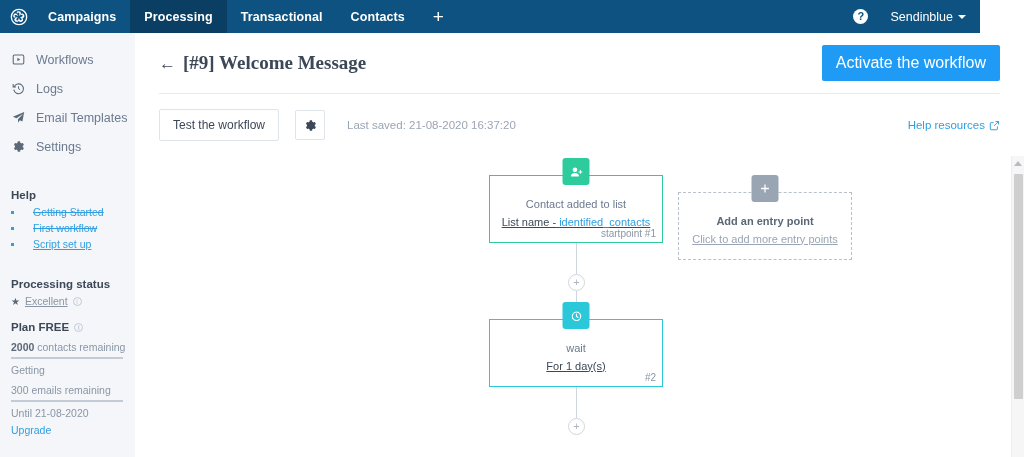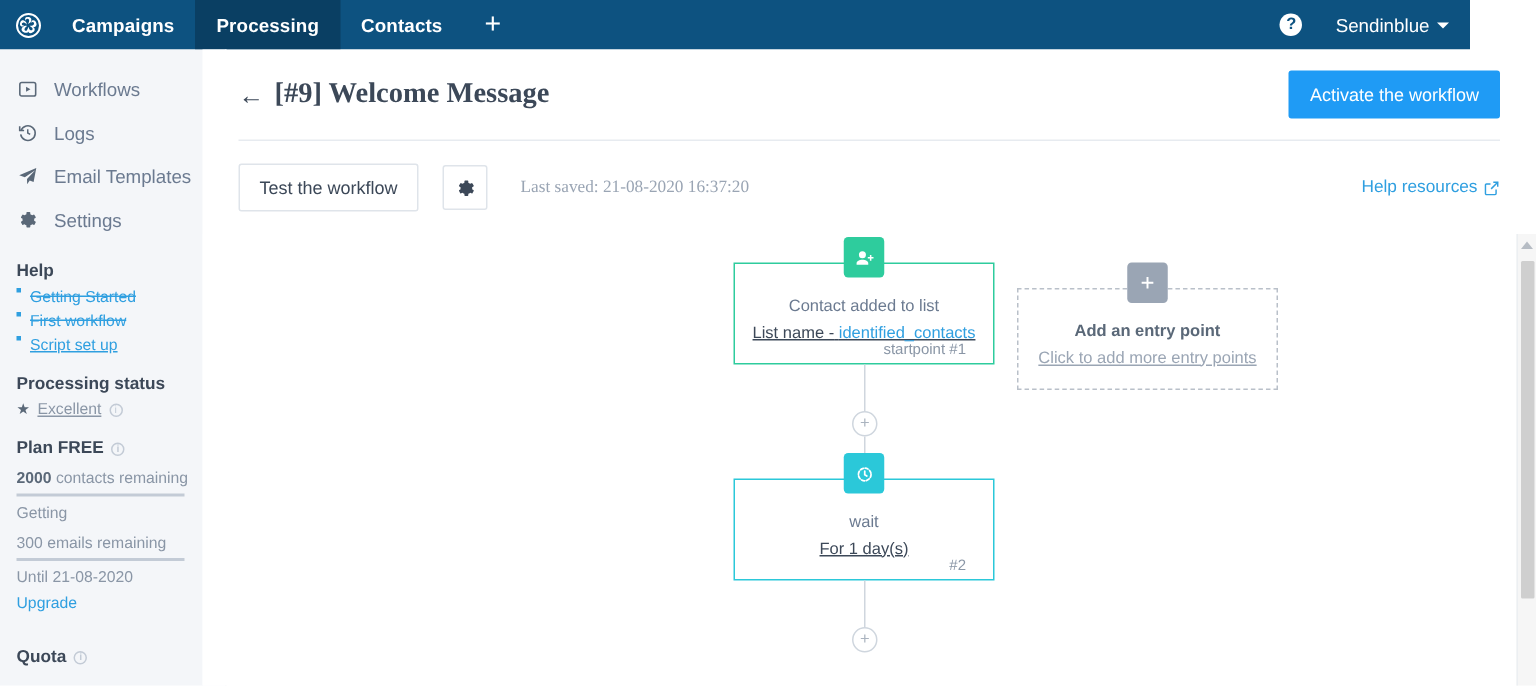--- a/index.html
+++ b/index.html
@@ -88,24 +88,25 @@
   }
   .side-ico svg { display: block; }
 
   .side-section {
     margin-top: 14px;
     padding-left: 11px;
   }
   .side-head {
     font-size: 11.5px; font-weight: bold; color: #3c4858;
     margin-bottom: 5px;
+    margin-top: 28px;
   }
   .bullet-list { list-style: none; }
   .bullet-list li {
-    display: flex; gap: 6px;
+    display: flex; align-items: center; gap: 19px;
     margin-bottom: 4px;
     font-size: 10.5px;
   }
   .bullet-list li .dot {
     width: 3px; height: 3px; background: #2f9fe0; flex: 0 0 3px;
   }
   .bullet-list li a {
     color: #2f9fe0; text-decoration: underline;
   }
   .bullet-list li.done a { text-decoration: line-through; }
@@ -156,21 +157,21 @@
   .page-title {
     font-family: "Liberation Serif", serif;
     font-size: 19px; font-weight: bold; color: #3c4858;
     display: flex; align-items: center; gap: 7px;
   }
   .back-arrow { font-size: 17px; color: #3c4858; cursor: pointer; line-height: 1; }
   .activate-btn {
     margin-left: auto;
     background: #1f9bf5;
     color: #ffffff;
-    font-size: 12px;
+    font-size: 16px;
     border: none;
     border-radius: 2px;
     padding: 9px 14px;
     cursor: pointer;
     font-family: "Liberation Sans", sans-serif;
   }
   .divider { height: 1px; background: #e7ebf0; margin: 0 24px; }
 
   .toolbar {
     height: 62px;
@@ -183,21 +184,21 @@
     border-radius: 2px; padding: 8px 13px;
     font-size: 12px; color: #3c4858; cursor: pointer;
     font-family: "Liberation Sans", sans-serif;
   }
   .icon-btn {
     background: #ffffff; border: 1px solid #dfe4ea;
     border-radius: 2px; width: 30px; height: 30px;
     display: flex; align-items: center; justify-content: center;
     cursor: pointer; color: #3c4858;
   }
-  .saved-text { font-size: 11.5px; color: #9aa5b4; margin-left: 6px; font-family: Liberation Serif, serif; }
+  .saved-text { font-size: 11.5px; color: #9aa5b4; margin-left: 6px; }
   .help-res {
     margin-left: auto; font-size: 11.5px; color: #2f9fe0;
     display: flex; align-items: flex-end; gap: 4px; cursor: pointer;
   }
 
   
   .canvas {
     position: relative;
     height: 302px;
     background: #ffffff;
@@ -237,21 +238,21 @@
   }
   .node-title {
     font-size: 11px; color: #6b7a90; line-height: 1.5; text-align: center;
   }
   .node-sub {
     font-size: 11px; color: #3c4858; line-height: 1.7; text-decoration: underline;
   }
   .node-sub .val { color: #2f9fe0; }
   .node-sub.muted { color: #9aa5b4; }
   .node-tag {
-    position: absolute; right: 18px; bottom: 3px;
+    position: absolute; right: 6px; bottom: 3px;
     font-size: 10px; color: #8a96a6;
   }
   .node-card.dashed .node-title {
     font-size: 11px; color: #5a6878; font-weight: bold;
   }
 
   .connector {
     position: absolute;
     width: 1px; background: #cfd6de;
   }
@@ -296,20 +297,23 @@
       <path d="M7.4 17c-1.2-.9-1.2-2.2-.5-3.2.9-1.3 2.3-1.7 3.9-1.5-1.4 1-2 1.9-2 2.8 0 .6.5 1.1 1.1 1.1.8 0 1.2-.6 1.1-1.5.8.4 1.2 1.3.8 2.2-.4.8-1.6 1.2-2.8.9-.6-.2-1.1-.4-1.6-.8z"></path>
       <path d="M5.5 9.3c.5-1.4 1.7-1.8 2.8-1.4 1.5.5 2.2 1.8 2.4 3.4-1.3-1.3-2.2-1.7-3.1-1.6-.6.1-1 .6-.9 1.2.1.8.8 1.1 1.6.9-.4.8-1.3 1.3-2.2.8-.8-.4-1.2-1.7-.8-2.8.1-.2.1-.4.2-.5z"></path>
     </svg>
   </div>
   <div class="nav-items">
     <div class="nav-item">
         <span>Campaigns</span>
       </div>
     <div class="nav-item active">
         <span>Processing</span>
+      </div>
+    <div class="nav-item">
+        <span>Transactional</span>
       </div>
     <div class="nav-item">
         <span>Contacts</span>
       </div>
     <div class="nav-plus">
         <span>+</span>
       </div>
   </div>
   <div class="nav-right">
     <div class="help-circle">

